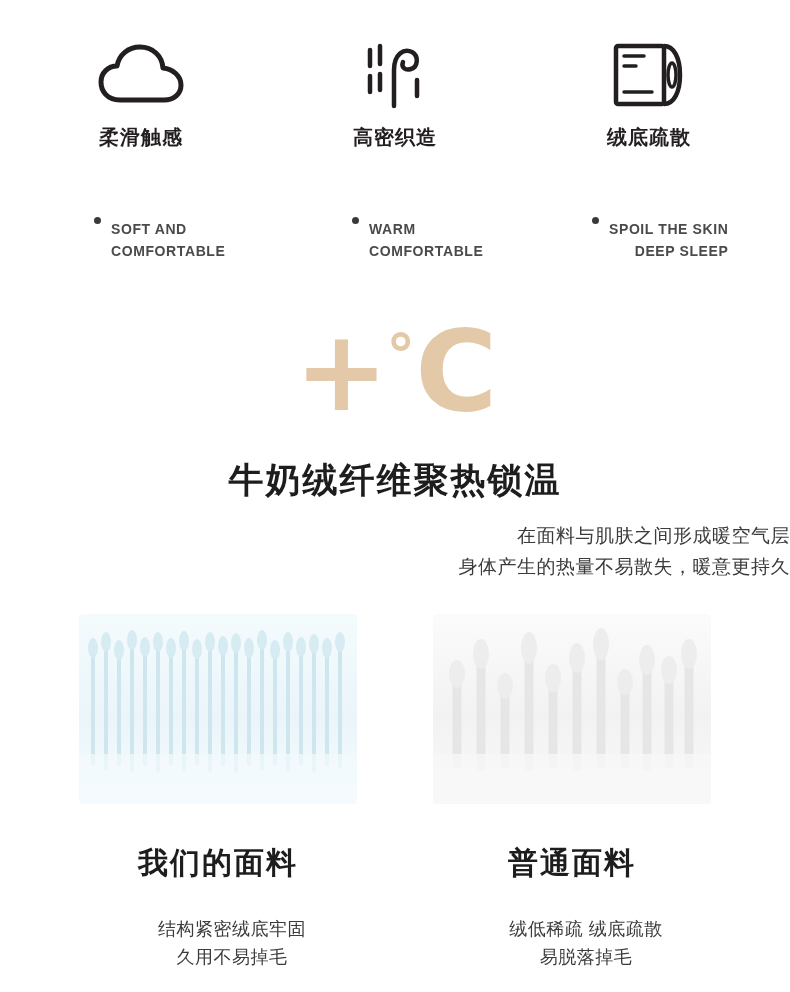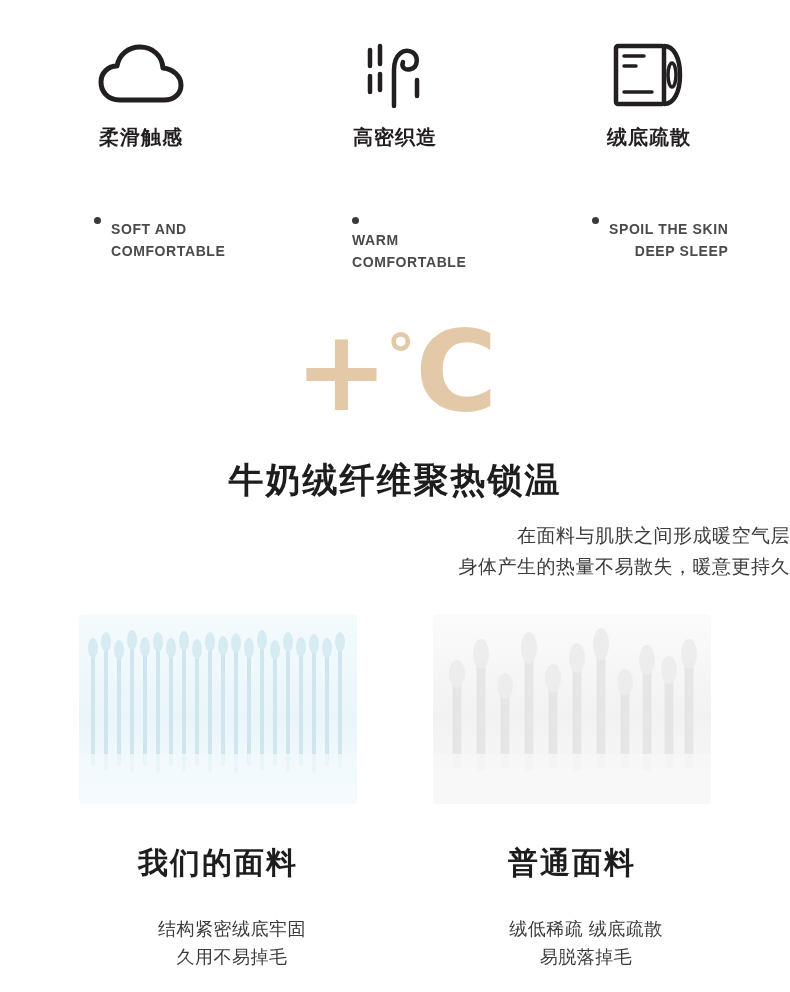--- a/index.html
+++ b/index.html
@@ -67,21 +67,21 @@
   }
   .en-text {
     font-size: 14px;
     font-weight: bold;
     line-height: 11px;
     letter-spacing: 0.6px;
     color: #4a4a4a;
     white-space: pre-line;
   }
   .en-item.a { left: 94px;  top: 0; }
-  .en-item.b { left: 352px; top: 0; flex-direction: column; }
+  .en-item.b { left: 352px; top: 0; }
   .en-item.c { left: 592px; top: 0; text-align: right; }
 
   
   .temp-block {
     margin-top: 38px;
     text-align: center;
     height: 120px;
     position: relative;
   }
   .temp-mark {

